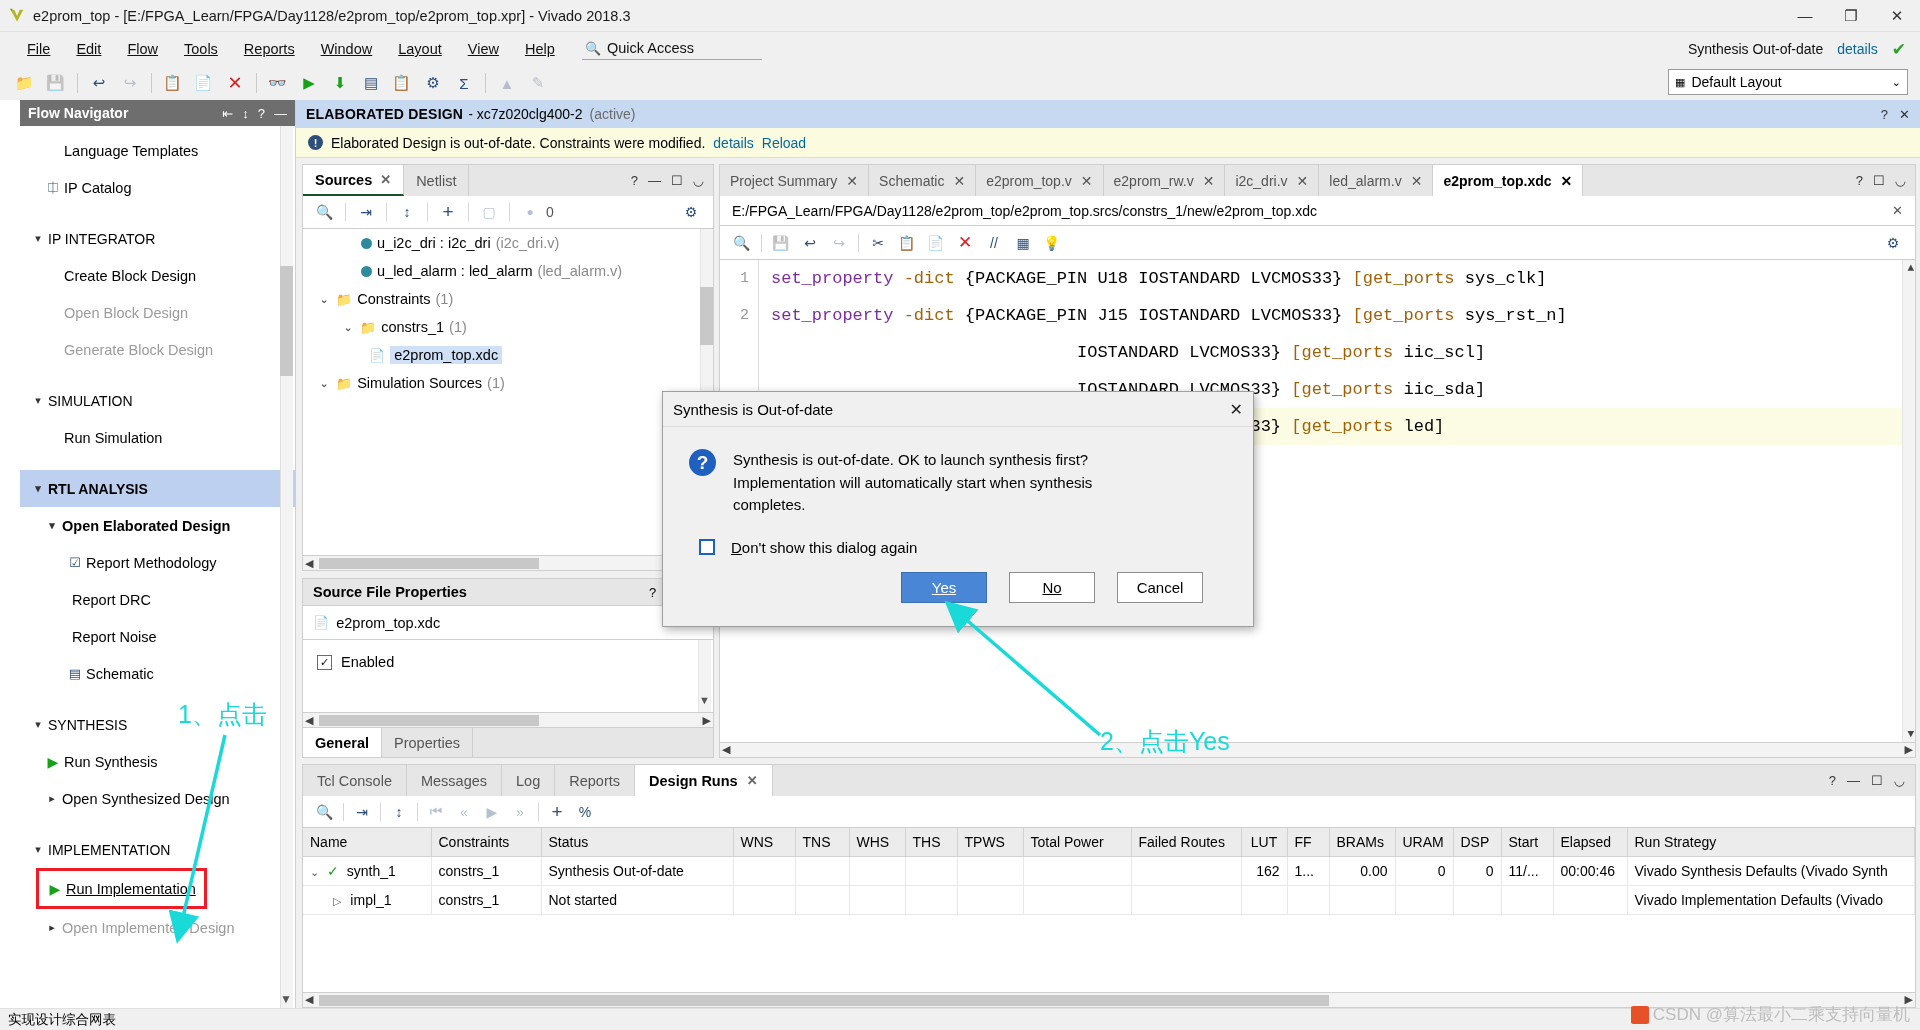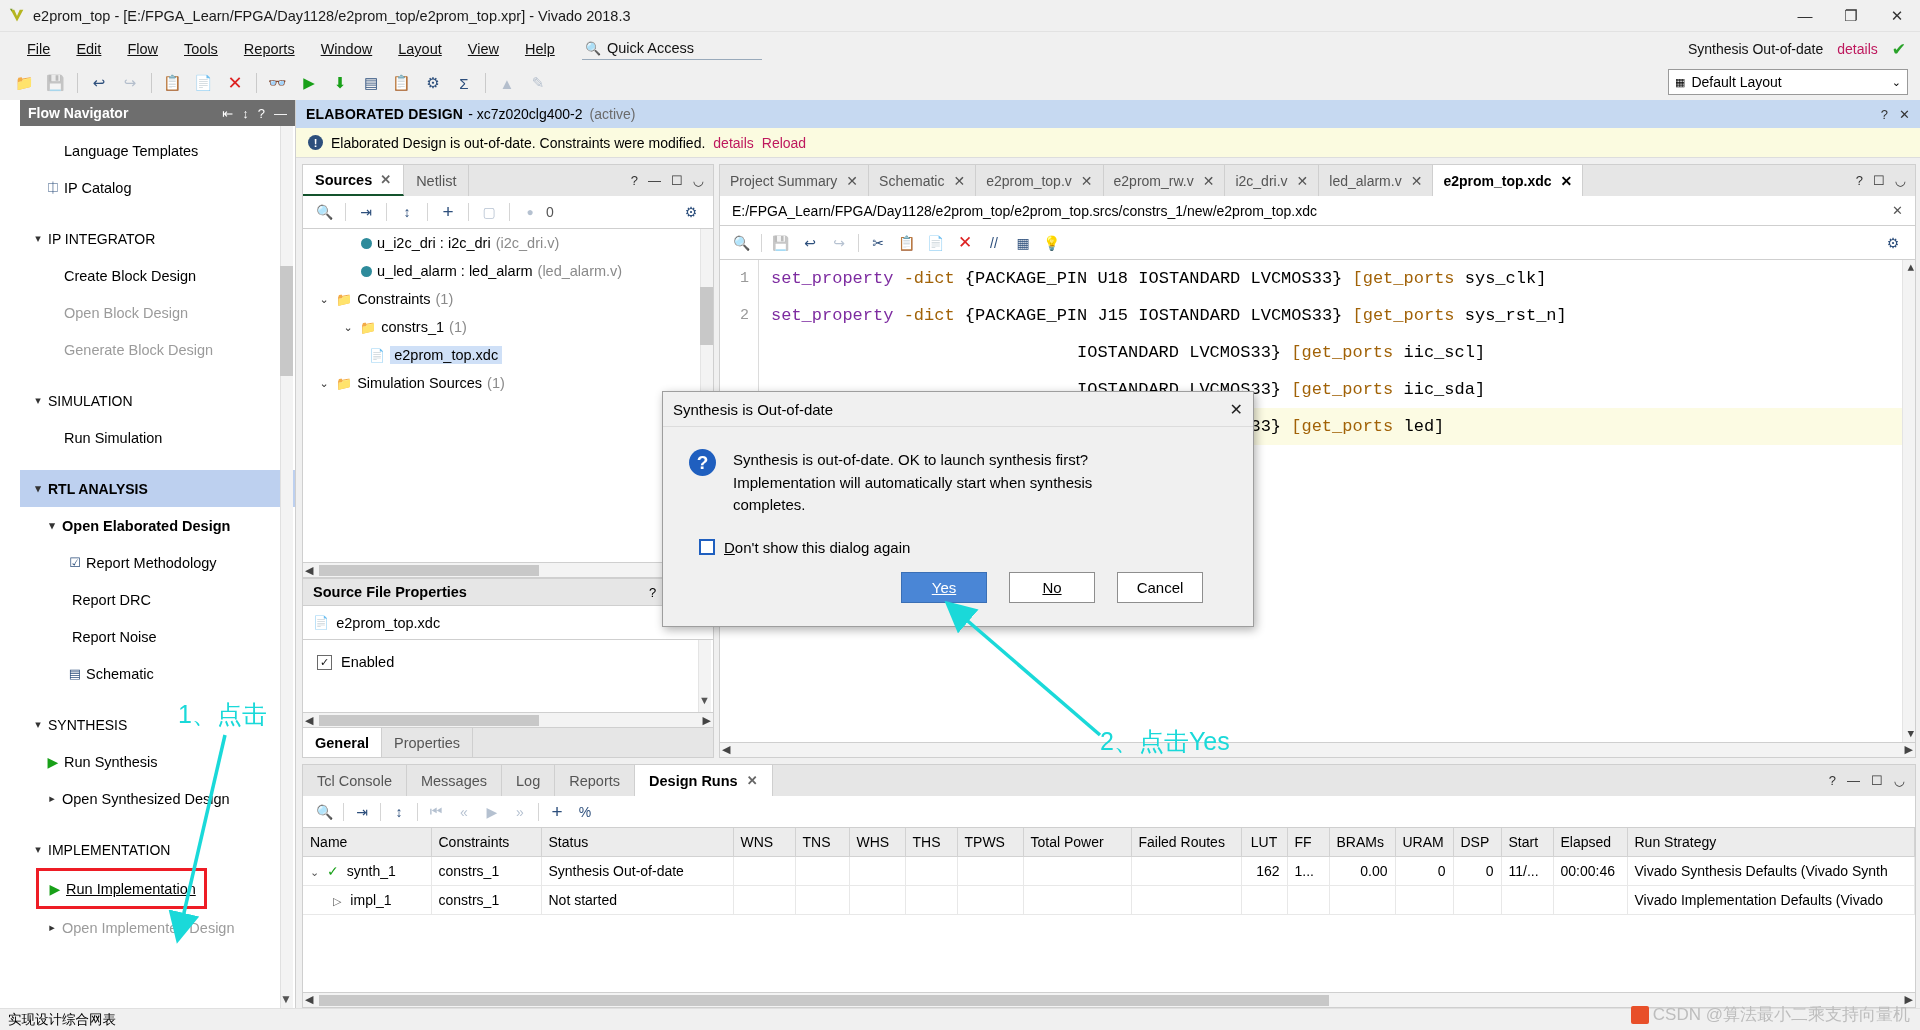--- a/index.html
+++ b/index.html
@@ -26,21 +26,21 @@
   .menubar { height:34px; background:#f0f0f0; display:flex; align-items:center;
              padding-left:14px; position:relative; }
   .menu-item { padding:4px 13px; font-size:14.5px; color:#111; cursor:default; }
   .menu-item u { text-decoration:underline; }
   .quick-wrap { margin-left:14px; display:flex; align-items:center; gap:5px;
                 border-bottom:1px solid #9ab; padding:2px 4px 3px 4px; min-width:180px; }
   .quick-ico { color:#555; font-size:13px; }
   .quick-text { font-size:14.5px; color:#111; }
   .menubar-right { margin-left:auto; display:flex; align-items:center; gap:14px; padding-right:14px; }
   .synth-status { font-size:14px; color:#111; }
-  .link { color:#be185d; font-size:14px; cursor:pointer; }
+  .link { color:#0369a1; font-size:14px; cursor:pointer; }
   .status-check { color:#2aa32a; font-size:17px; }
 
   
   .toolbar { height:34px; background:#f0f0f0; display:flex; align-items:center;
              padding-left:10px; gap:1px; position:relative; }
   .tb-icon { width:30px; height:28px; display:flex; align-items:center; justify-content:center;
              font-size:15px; color:#2d4f7c; }
   .tb-icon.dis { opacity:.3; }
   .tb-sep { width:1px; height:20px; background:#cacaca; margin:0 5px; }
   .layout-select {
@@ -127,21 +127,21 @@
               display:flex; align-items:center; position:relative; }
   .hsb-thumb { position:absolute; left:16px; width:220px; height:11px; background:#c8c8c8; top:2px; }
   .hsb-l { position:absolute; left:2px; font-size:11px; color:#444; }
   .hsb-r { position:absolute; right:2px; font-size:11px; color:#444; }
   .btabs { height:30px; background:#e6e6e6; border:1px solid #cfcfcf; border-top:none;
            display:flex; align-items:stretch; }
   .btab { display:flex; align-items:center; padding:0 12px; font-size:14.5px; color:#555;
           border-right:1px solid #cfcfcf; }
   .btab.act { background:#fff; color:#000; font-weight:bold; }
 
-  .props { display:flex; flex-direction:column; height:180px; }
+  .props { margin-top:7px; display:flex; flex-direction:column; height:180px; }
   .props-hdr { height:28px; background:#e6e6e6; border:1px solid #cfcfcf; display:flex;
                align-items:center; padding:0 10px; font-weight:bold; font-size:14.5px; }
   .props-hdr .hicons { margin-left:auto; display:flex; gap:11px; font-weight:normal; font-size:13px; }
   .props-file { height:34px; background:#fff; border:1px solid #cfcfcf; border-top:none;
                 display:flex; align-items:center; padding:0 10px; gap:7px; font-size:14.5px; }
   .props-file .navs { margin-left:auto; display:flex; gap:14px; align-items:center; }
   .props-body { flex:1; background:#fff; border:1px solid #cfcfcf; border-top:none;
                 padding:14px 0 0 14px; position:relative; }
   .chkrow { display:flex; align-items:center; gap:9px; font-size:14.5px; }
   .chkbox { width:15px; height:15px; border:1px solid #6a6a6a; background:#fff;
@@ -210,21 +210,21 @@
   .dlg-title { height:34px; background:#f0f0f0; display:flex; align-items:center;
                padding:0 10px; font-size:15px; }
   .dlg-title .x { margin-left:auto; font-size:16px; color:#222; }
   .dlg-sep { height:1px; background:#dcdcdc; }
   .dlg-body { flex:1; background:#f0f0f0; padding:22px 26px 0 26px; }
   .dlg-msgrow { display:flex; gap:17px; align-items:flex-start; }
   .q-ico { width:27px; height:27px; border-radius:50%; background:#1f5fbf; color:#fff;
            font-size:19px; font-weight:bold; display:flex; align-items:center;
            justify-content:center; flex:0 0 auto; }
   .dlg-msg { font-size:15px; line-height:1.5; max-width:430px; }
-  .dlg-chk { display:flex; align-items:center; gap:9px; margin:22px 0 0 10px; font-size:15px; }
+  .dlg-chk { display:flex; align-items:center; gap:16px; margin:22px 0 0 10px; font-size:15px; }
   .dlg-chkbox { width:16px; height:16px; border:2px solid #1f5fbf; background:#fff; }
   .dlg-btns { display:flex; gap:22px; justify-content:flex-end; padding:0 24px 0 0;
               margin-top:16px; }
   .dbtn { width:86px; height:31px; border:1px solid #8e8e8e; background:#fff;
           font-size:15px; display:flex; align-items:center; justify-content:center; }
   .dbtn.primary { background:#4a86d6; border:1px solid #3a6fb5; color:#fff; }
 
   
   .anno { position:absolute; color:#1ad9d9; font-size:25px; z-index:60;
           font-family:"Liberation Sans", sans-serif; white-space:nowrap; }

